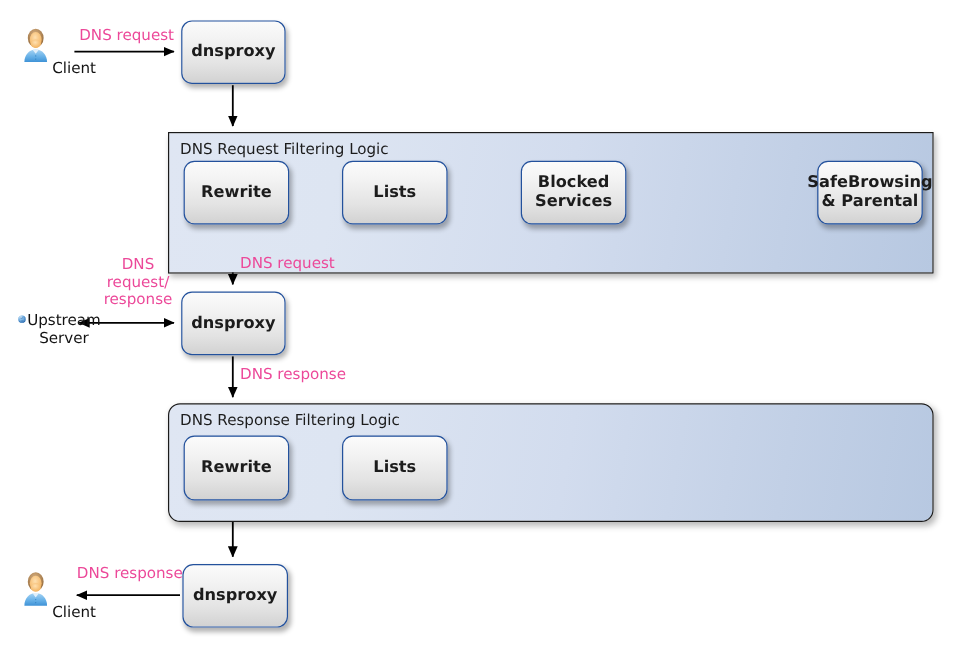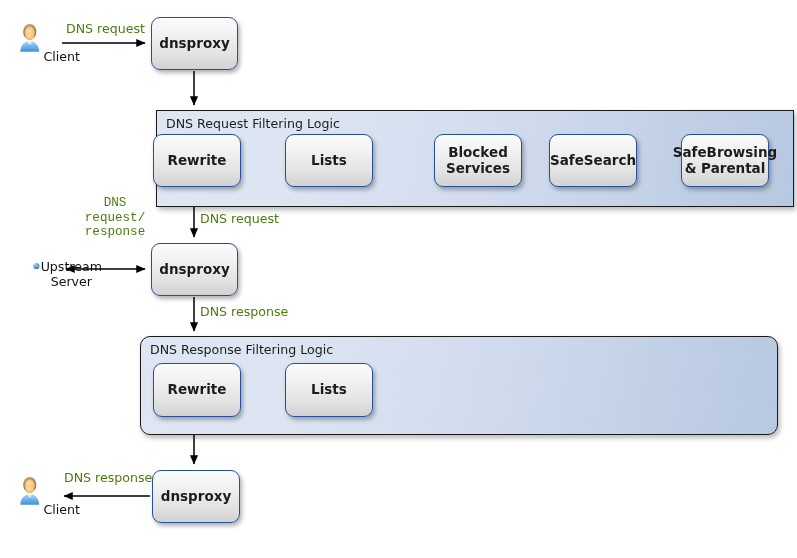--- a/index.html
+++ b/index.html
@@ -63,21 +63,21 @@
     top: 5px;
     font-size: 12.6px;
     color: #1c1c1c;
     white-space: nowrap;
   }
 
   
   .edge-label {
     position: absolute;
     font-size: 12.6px;
-    color: #4d7c0f;
+    color: #ec4899;
     line-height: 1.16;
     white-space: pre-line;
     text-align: center;
   }
   .edge-label.left-align { text-align: left; }
 
   
   .actor {
     position: absolute;
     display: flex;
@@ -126,36 +126,33 @@
 
       <path d="M 241 160 L 279 160" marker-end="url(#arrow)"></path>
       <path d="M 373 160 L 411 160" marker-end="url(#arrow)"></path>
       <path d="M 505 160 L 543 160" marker-end="url(#arrow)"></path>
       <path d="M 637 160 L 675 160" marker-end="url(#arrow)"></path>
 
       <path d="M 241 390 L 279 390" marker-end="url(#arrow)"></path>
     </g>
   </svg>
 
-  <div class="group" style="left:140px; top:110px; width:638px; height:97px;margin-left:16px;">
+  <div class="group" style="left:140px; top:110px; width:638px; height:118px;">
     <div class="group-title">DNS Request Filtering Logic</div>
   </div>
 
   <div class="node" style="left:153px; top:134px; width:88px; height:53px;">
     <span>Rewrite</span>
   </div>
   <div class="node" style="left:285px; top:134px; width:88px; height:53px;">
     <span>Lists</span>
   </div>
   <div class="node" style="left:434px; top:134px; width:88px; height:53px;">
     <span>Blocked
 Services</span>
-  </div>
-  <div class="node" style="left:549px; top:134px; width:88px; height:53px;">
-    <span>SafeSearch</span>
   </div>
   <div class="node" style="left:681px; top:134px; width:88px; height:53px;">
     <span>SafeBrowsing
 &amp; Parental</span>
   </div>
 
   <div class="group" style="left:140px; top:336px; width:638px; height:99px;border-radius:10px;">
     <div class="group-title">DNS Response Filtering Logic</div>
   </div>
 
@@ -197,21 +194,21 @@
       <ellipse cx="24" cy="17.5" rx="8.6" ry="11.2" fill="url(#faceG1)"></ellipse>
       <path d="M24 17 C20 17 17 20 16.6 24.5 C17.8 27.6 20.6 29.6 24 29.6 C27.4 29.6 30.2 27.6 31.4 24.5 C31 20 28 17 24 17 z" fill="url(#faceG1)"></path>
       <path d="M7.5 50 C7.5 39.5 14.5 31.5 24 31.5 C33.5 31.5 40.5 39.5 40.5 50 z" fill="url(#shirtG1)"></path>
       <path d="M19.4 31.9 L24 38 L28.6 31.9 C27.2 31.6 25.6 31.5 24 31.5 C22.4 31.5 20.8 31.6 19.4 31.9 z" fill="#e8f3fc" opacity="0.92"></path>
       <circle cx="24" cy="41" r="0.9" fill="#2a78b8" opacity="0.8"></circle>
       <circle cx="24" cy="45.5" r="0.9" fill="#2a78b8" opacity="0.8"></circle>
     </svg>
     <div class="actor-caption">Client</div>
   </div>
 
-  <div class="actor" style="left:32px; top:243px; width:70px;">
+  <div class="actor" style="left:14px; top:243px; width:70px;">
     <svg width="46" height="46" viewBox="0 0 46 46" xmlns="http://www.w3.org/2000/svg">
       <defs>
         <radialGradient id="globeG" cx="35%" cy="28%" r="78%">
           <stop offset="0%" stop-color="#cfe7fa"></stop>
           <stop offset="42%" stop-color="#6aa9e0"></stop>
           <stop offset="100%" stop-color="#1c5fa8"></stop>
         </radialGradient>
       </defs>
       <circle cx="23" cy="23" r="16.5" fill="url(#globeG)"></circle>
       <g stroke="#bcd9f2" stroke-width="1" fill="none" opacity="0.85">
@@ -253,21 +250,21 @@
       <circle cx="24" cy="41" r="0.9" fill="#2a78b8" opacity="0.8"></circle>
       <circle cx="24" cy="45.5" r="0.9" fill="#2a78b8" opacity="0.8"></circle>
     </svg>
     <div class="actor-caption">Client</div>
   </div>
 
   <div class="edge-label left-align" style="left:66px; top:22px;">DNS request</div>
 
   <div class="edge-label left-align" style="left:200px; top:212px;">DNS request</div>
 
-  <div class="edge-label" style="left:76px; top:196px; width:78px;font-family:Liberation Mono, monospace;">DNS
+  <div class="edge-label" style="left:76px; top:213px; width:78px;">DNS
 request/
 response</div>
 
   <div class="edge-label left-align" style="left:200px; top:305px;">DNS response</div>
 
   <div class="edge-label left-align" style="left:64px; top:471px;">DNS response</div>
 
 </div>
 
 </body></html>

